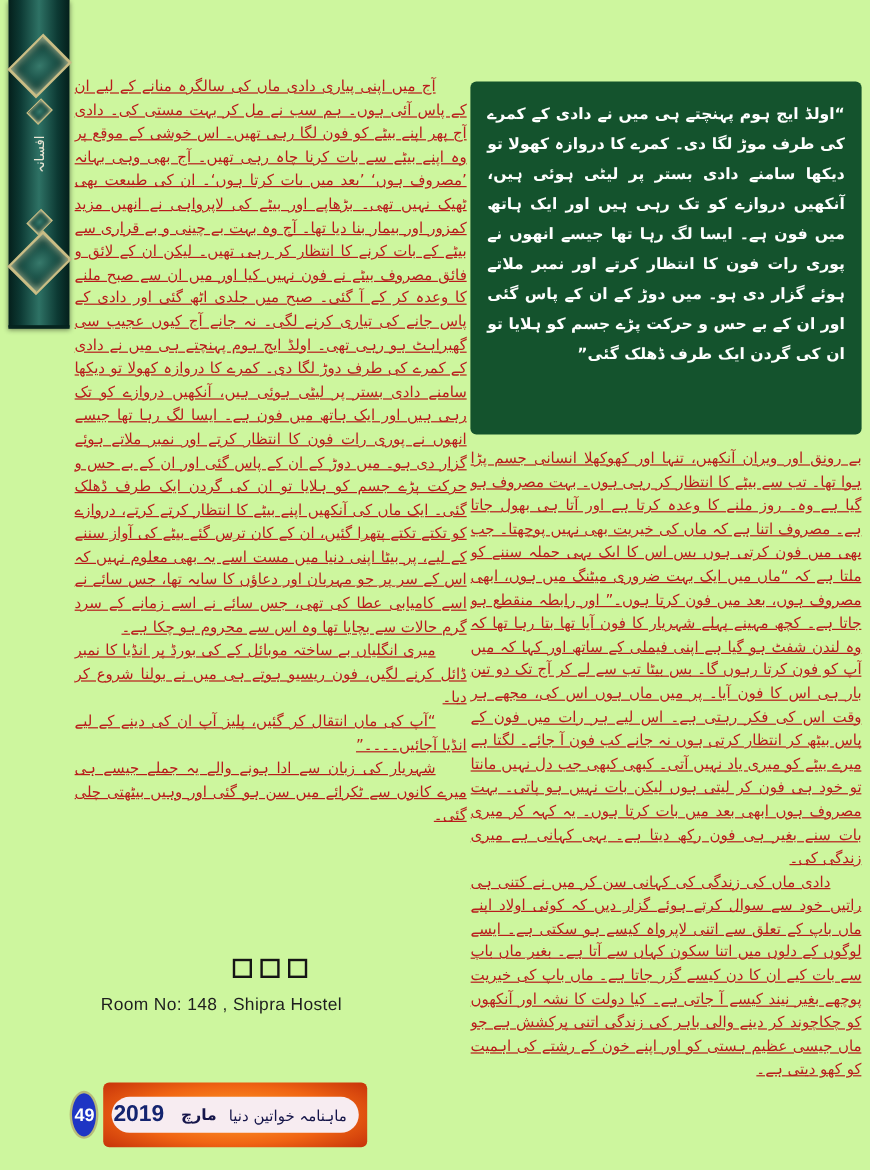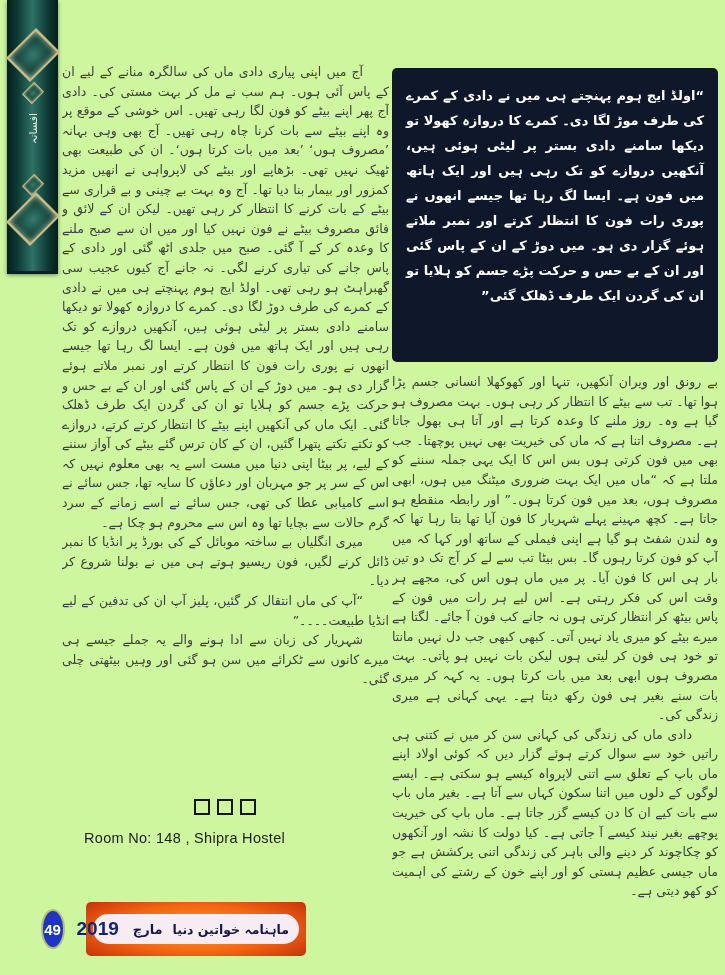--- a/index.html
+++ b/index.html
@@ -16,30 +16,30 @@
     transform:translateX(-50%) rotate(45deg) scale(1,1.25);
     border:2px solid #c9bd85;background:
       radial-gradient(circle at 50% 50%, #37796b 0%, #11443c 70%);
     box-shadow:inset 0 0 6px rgba(235,225,180,.8);}
   .ornament.small{width:12px;height:12px;border-width:1px;
     box-shadow:inset 0 0 3px rgba(235,225,180,.9);}
   .ribbon-label{position:absolute;left:50%;top:122px;transform:translateX(-50%) rotate(-90deg);
     transform-origin:center;color:#ece7d6;font-size:11px;white-space:nowrap;letter-spacing:1px;}
 
   
-  .urdu{direction:rtl;text-align:justify;color:#404040;}
+  .urdu{direction:rtl;text-align:justify;color:#b91c1c;text-decoration:underline;}
   .col-left{position:absolute;left:62px;top:62px;width:327px;height:742px;overflow:hidden;}
   .col-left p{margin:0;font-size:12.5px;line-height:19.6px;text-indent:26px;}
   .col-right-body{position:absolute;left:392px;top:372px;width:326px;height:560px;overflow:hidden;}
   .col-right-body p{margin:0;font-size:12.5px;line-height:19.6px;}
   .col-right-body p + p{text-indent:26px;}
 
   
   .pullquote{position:absolute;left:392px;top:68px;width:326px;height:294px;
-    box-sizing:border-box;background:#0f172a;border-radius:5px;
+    box-sizing:border-box;background:#14532d;border-radius:5px;
     padding:15px 14px;overflow:hidden;}
   .pullquote .qtext{direction:rtl;text-align:justify;color:#ffffff;
     font-weight:bold;font-size:13px;line-height:25px;}
 
   
   .end-marker{position:absolute;left:62px;top:799px;width:326px;
     display:flex;justify-content:center;gap:7px;}
   .end-marker .sq{width:12px;height:12px;border:2.5px solid #151515;background:transparent;}
 
   
@@ -48,21 +48,21 @@
   .author .name{font-weight:bold;font-size:16px;line-height:28px;letter-spacing:.5px;}
   .author .line{font-size:14.5px;line-height:28px;letter-spacing:.3px;}
 
   
   .banner{position:absolute;left:86px;top:902px;width:220px;height:54px;
     border-radius:5px;box-sizing:border-box;padding:0 7px;
     display:flex;align-items:center;
     background:radial-gradient(120% 140% at 50% 50%, #ffa129 0%, #f06413 32%, #b92407 62%, #7c0a04 100%);}
   .pill{direction:rtl;background:#f7ecf1;border-radius:16px;height:30px;width:100%;
     display:flex;align-items:center;box-sizing:border-box;padding:0 10px 0 0;}
-  .pill .mag{color:#16164a;font-size:12.5px;font-weight:bold;white-space:nowrap;}
+  .pill .mag{color:#16164a;font-size:12.5px;font-weight:normal;white-space:nowrap;}
   .pill .month{color:#16164a;font-size:13px;font-weight:bold;margin-right:10px;white-space:nowrap;}
   .pill .year{color:#14246f;font-size:19px;font-weight:bold;margin:0 14px;
     font-family:"Liberation Sans",sans-serif;}
   .pill .page-badge{margin-right:auto;margin-left:-4px;flex:0 0 auto;
     width:20px;height:36px;border-radius:50%;background:#1e35c4;
     color:#ffffff;font-weight:bold;font-size:15px;
     display:flex;align-items:center;justify-content:center;
     font-family:"Liberation Sans",sans-serif;box-shadow:0 0 0 2px rgba(120,10,10,.25);}
 </style>
 </head>
@@ -81,21 +81,21 @@
 </div>
 
 <div class="col-right-body urdu">
   <p>بے رونق اور ویران آنکھیں، تنہا اور کھوکھلا انسانی جسم پڑا ہوا تھا۔ تب سے بیٹے کا انتظار کر رہی ہوں۔ بہت مصروف ہو گیا ہے وہ۔ روز ملنے کا وعدہ کرتا ہے اور آتا ہی بھول جاتا ہے۔ مصروف اتنا ہے کہ ماں کی خیریت بھی نہیں پوچھتا۔ جب بھی میں فون کرتی ہوں بس اس کا ایک یہی جملہ سننے کو ملتا ہے کہ “ماں میں ایک بہت ضروری میٹنگ میں ہوں، ابھی مصروف ہوں، بعد میں فون کرتا ہوں۔” اور رابطہ منقطع ہو جاتا ہے۔ کچھ مہینے پہلے شہریار کا فون آیا تھا بتا رہا تھا کہ وہ لندن شفٹ ہو گیا ہے اپنی فیملی کے ساتھ اور کہا کہ میں آپ کو فون کرتا رہوں گا۔ بس بیٹا تب سے لے کر آج تک دو تین بار ہی اس کا فون آیا۔ پر میں ماں ہوں اس کی، مجھے ہر وقت اس کی فکر رہتی ہے۔ اس لیے ہر رات میں فون کے پاس بیٹھ کر انتظار کرتی ہوں نہ جانے کب فون آ جائے۔ لگتا ہے میرے بیٹے کو میری یاد نہیں آتی۔ کبھی کبھی جب دل نہیں مانتا تو خود ہی فون کر لیتی ہوں لیکن بات نہیں ہو پاتی۔ بہت مصروف ہوں ابھی بعد میں بات کرتا ہوں۔ یہ کہہ کر میری بات سنے بغیر ہی فون رکھ دیتا ہے۔ یہی کہانی ہے میری زندگی کی۔</p>
   <p>دادی ماں کی زندگی کی کہانی سن کر میں نے کتنی ہی راتیں خود سے سوال کرتے ہوئے گزار دیں کہ کوئی اولاد اپنے ماں باپ کے تعلق سے اتنی لاپرواہ کیسے ہو سکتی ہے۔ ایسے لوگوں کے دلوں میں اتنا سکون کہاں سے آتا ہے۔ بغیر ماں باپ سے بات کیے ان کا دن کیسے گزر جاتا ہے۔ ماں باپ کی خیریت پوچھے بغیر نیند کیسے آ جاتی ہے۔ کیا دولت کا نشہ اور آنکھوں کو چکاچوند کر دینے والی باہر کی زندگی اتنی پرکشش ہے جو ماں جیسی عظیم ہستی کو اور اپنے خون کے رشتے کی اہمیت کو کھو دیتی ہے۔</p>
 </div>
 
 <div class="col-left urdu">
   <p>آج میں اپنی پیاری دادی ماں کی سالگرہ منانے کے لیے ان کے پاس آئی ہوں۔ ہم سب نے مل کر بہت مستی کی۔ دادی آج پھر اپنے بیٹے کو فون لگا رہی تھیں۔ اس خوشی کے موقع پر وہ اپنے بیٹے سے بات کرنا چاہ رہی تھیں۔ آج بھی وہی بہانہ ’مصروف ہوں‘ ’بعد میں بات کرتا ہوں‘۔ ان کی طبیعت بھی ٹھیک نہیں تھی۔ بڑھاپے اور بیٹے کی لاپرواہی نے انھیں مزید کمزور اور بیمار بنا دیا تھا۔ آج وہ بہت بے چینی و بے قراری سے بیٹے کے بات کرنے کا انتظار کر رہی تھیں۔ لیکن ان کے لائق و فائق مصروف بیٹے نے فون نہیں کیا اور میں ان سے صبح ملنے کا وعدہ کر کے آ گئی۔ صبح میں جلدی اٹھ گئی اور دادی کے پاس جانے کی تیاری کرنے لگی۔ نہ جانے آج کیوں عجیب سی گھبراہٹ ہو رہی تھی۔ اولڈ ایج ہوم پہنچتے ہی میں نے دادی کے کمرے کی طرف دوڑ لگا دی۔ کمرے کا دروازہ کھولا تو دیکھا سامنے دادی بستر پر لیٹی ہوئی ہیں، آنکھیں دروازے کو تک رہی ہیں اور ایک ہاتھ میں فون ہے۔ ایسا لگ رہا تھا جیسے انھوں نے پوری رات فون کا انتظار کرتے اور نمبر ملاتے ہوئے گزار دی ہو۔ میں دوڑ کے ان کے پاس گئی اور ان کے بے حس و حرکت پڑے جسم کو ہلایا تو ان کی گردن ایک طرف ڈھلک گئی۔ ایک ماں کی آنکھیں اپنے بیٹے کا انتظار کرتے کرتے، دروازے کو تکتے تکتے پتھرا گئیں، ان کے کان ترس گئے بیٹے کی آواز سننے کے لیے، پر بیٹا اپنی دنیا میں مست اسے یہ بھی معلوم نہیں کہ اس کے سر پر جو مہربان اور دعاؤں کا سایہ تھا، جس سائے نے اسے کامیابی عطا کی تھی، جس سائے نے اسے زمانے کے سرد گرم حالات سے بچایا تھا وہ اس سے محروم ہو چکا ہے۔</p>
   <p>میری انگلیاں بے ساختہ موبائل کے کی بورڈ پر انڈیا کا نمبر ڈائل کرنے لگیں، فون ریسیو ہوتے ہی میں نے بولنا شروع کر دیا۔</p>
-  <p>“آپ کی ماں انتقال کر گئیں، پلیز آپ ان کی تدفین کے لیے انڈیا طبیعت۔۔۔۔”</p>
+  <p>“آپ کی ماں انتقال کر گئیں، پلیز آپ ان کی دینے کے لیے انڈیا آجائیں۔۔۔۔”</p>
   <p>شہریار کی زبان سے ادا ہونے والے یہ جملے جیسے ہی میرے کانوں سے ٹکرائے میں سن ہو گئی اور وہیں بیٹھتی چلی گئی۔</p>
 </div>
 
 <div class="end-marker">
   <span class="sq"></span>
   <span class="sq"></span>
   <span class="sq"></span>
 </div>
 
 <div class="author">

